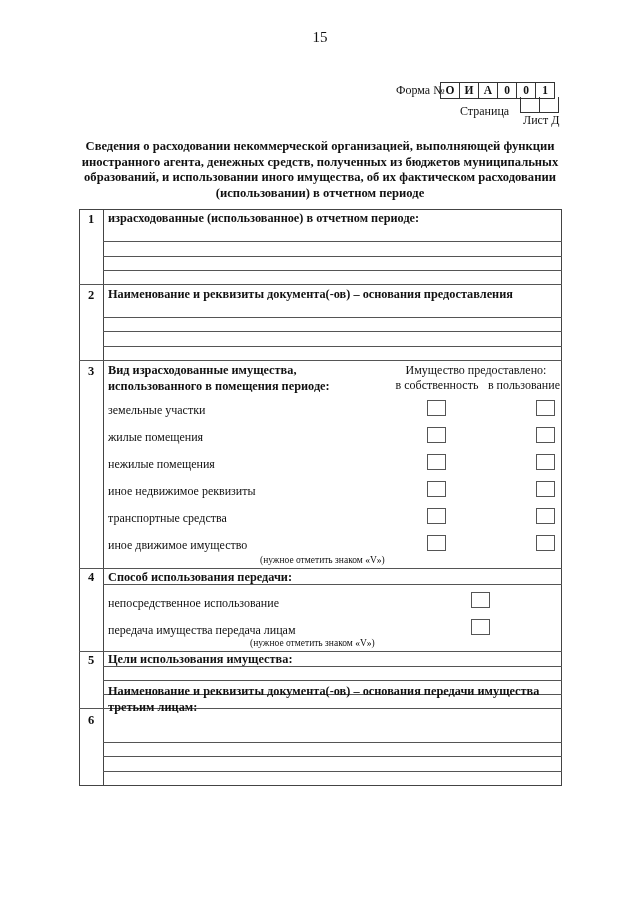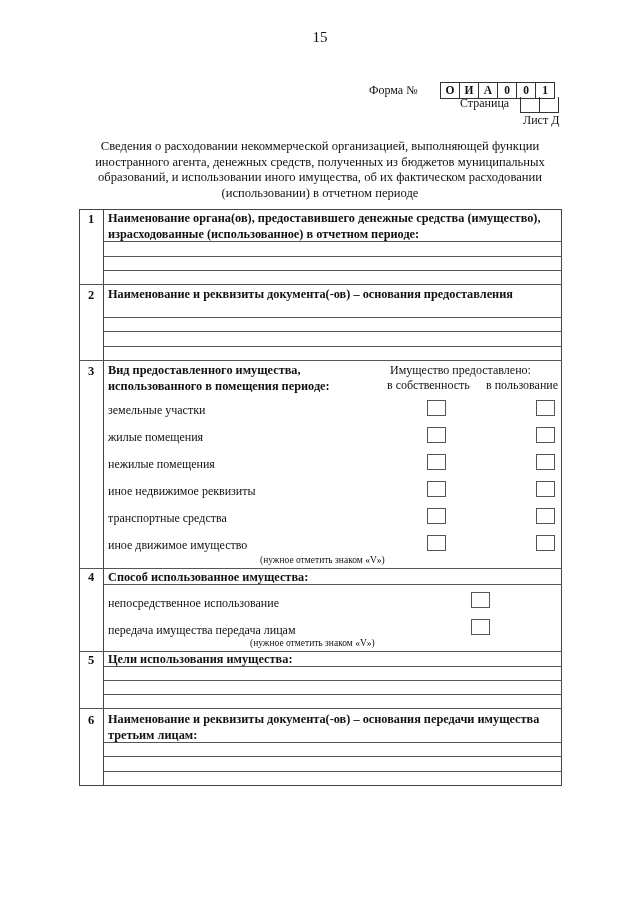--- a/index.html
+++ b/index.html
@@ -4,44 +4,44 @@
 <style>
   html, body { margin: 0; padding: 0; }
   body {
     width: 640px; height: 905px; background: #ffffff; position: relative; overflow: hidden;
     font-family: "Liberation Serif", "DejaVu Serif", serif; color: #111;
   }
   .abs { position: absolute; }
   .page-number { left: 0; width: 640px; top: 29px; text-align: center; font-size: 15px; }
 
   
-  .form-label { left: 369px; top: 83px; font-size: 12px; }
+  .form-label { left: 396px; top: 83px; font-size: 12px; }
   .code-row { left: 440px; top: 82px; display: flex; border: 1px solid #333; height: 15px; }
   .code-cell { width: 18px; height: 15px; border-right: 1px solid #333; font-size: 11.5px; font-weight: bold; text-align: center; line-height: 15px; }
   .code-cell:last-child { border-right: none; }
-  .page-label { left: 460px; top: 96px; font-size: 12px; }
+  .page-label { left: 460px; top: 104px; font-size: 12px; }
   .page-cells { left: 520px; top: 97px; display: flex; border: 1px solid #333; border-top: none; height: 15px; }
   .page-cell { width: 18px; height: 15px; border-right: 1px solid #333; }
   .page-cell:last-child { border-right: none; }
   .sheet-label { left: 523px; top: 113px; font-size: 12px; }
 
-  .doc-title { left: 72px; width: 496px; top: 139px; text-align: center; font-size: 12.6px; font-weight: normal; line-height: 15.5px; }
+  .doc-title { left: 72px; width: 496px; top: 139px; text-align: center; font-size: 12.6px; font-weight: bold; line-height: 15.5px; }
 
   
   .table { left: 79px; top: 209px; width: 483px; height: 577px; border: 1px solid #444; box-sizing: border-box; }
   .num-divider { left: 103px; top: 209px; width: 1px; height: 577px; background: #444; }
   .hline { height: 1px; background: #555; }
   .hline.full { left: 79px; width: 483px; }
   .hline.inner { left: 103px; width: 459px; }
 
   .sec-num { width: 24px; left: 79px; text-align: center; font-size: 12.5px; font-weight: bold; }
   .sec-head { left: 108px; font-size: 12.3px; font-weight: bold; line-height: 15.5px; }
   .item { left: 108px; font-size: 12px; }
   .note { font-size: 9.5px; }
-  .col-head { font-size: 12px; }
+  .col-head { font-size: 12px; text-align: center; }
   .checkbox { width: 19px; height: 16px; border: 1px solid #555; box-sizing: border-box; background: #fff; }
 </style>
 </head>
 <body>
 
 <div class="abs page-number">15</div>
 
 <div class="abs form-label">Форма №</div>
 <div class="abs code-row">
   <div class="code-cell">О</div>
@@ -58,40 +58,39 @@
 </div>
 <div class="abs sheet-label">Лист Д</div>
 
 <div class="abs doc-title">Сведения о расходовании некоммерческой организацией, выполняющей функции иностранного агента, денежных средств, полученных из бюджетов муниципальных образований, и использовании иного имущества, об их фактическом расходовании (использовании) в отчетном периоде</div>
 
 <div class="abs table"></div>
 <div class="abs num-divider"></div>
 
 <div class="abs sec-num" style="top:212px">1</div>
 <div class="abs sec-head" style="top:211px">
-  <div>Наименование органа(ов), предоставившего денежные средства (имущество),</div>
   <div>израсходованные (использованное) в отчетном периоде:</div>
 </div>
 <div class="abs hline inner" style="top:241px"></div>
 <div class="abs hline inner" style="top:256px"></div>
 <div class="abs hline inner" style="top:270px"></div>
 <div class="abs hline full" style="top:284px"></div>
 
 <div class="abs sec-num" style="top:288px">2</div>
 <div class="abs sec-head" style="top:287px">
   <div>Наименование и реквизиты документа(-ов) – основания предоставления</div>
 </div>
 <div class="abs hline inner" style="top:317px"></div>
 <div class="abs hline inner" style="top:331px"></div>
 <div class="abs hline inner" style="top:346px"></div>
 <div class="abs hline full" style="top:360px"></div>
 
 <div class="abs sec-num" style="top:364px">3</div>
 <div class="abs sec-head" style="top:363px">
-  <div>Вид предоставленного имущества,</div>
+  <div>Вид израсходованные имущества,</div>
   <div>использованного в помещения периоде:</div>
 </div>
 <div class="abs col-head" style="left:390px; width:172px; top:363px">Имущество предоставлено:</div>
 <div class="abs col-head" style="left:387px; width:100px; top:378px">в собственность</div>
 <div class="abs col-head" style="left:486px; width:76px; top:378px">в пользование</div>
 
 <div class="abs item" style="top:403px">земельные участки</div>
 <div class="abs checkbox" style="left:427px; top:400px"></div>
 <div class="abs checkbox" style="left:536px; top:400px"></div>
 
@@ -112,39 +111,39 @@
 <div class="abs checkbox" style="left:536px; top:508px"></div>
 
 <div class="abs item" style="top:538px">иное движимое имущество</div>
 <div class="abs checkbox" style="left:427px; top:535px"></div>
 <div class="abs checkbox" style="left:536px; top:535px"></div>
 
 <div class="abs note" style="left:260px; top:555px">(нужное отметить знаком «V»)</div>
 <div class="abs hline full" style="top:568px"></div>
 
 <div class="abs sec-num" style="top:570px">4</div>
-<div class="abs sec-head" style="top:570px">Способ использованное имущества:</div>
+<div class="abs sec-head" style="top:570px">Способ использования передачи:</div>
 <div class="abs hline inner" style="top:584px"></div>
 
 <div class="abs item" style="top:596px">непосредственное использование</div>
 <div class="abs checkbox" style="left:471px; top:592px"></div>
 
 <div class="abs item" style="top:623px">передача имущества передача лицам</div>
 <div class="abs checkbox" style="left:471px; top:619px"></div>
 
 <div class="abs note" style="left:250px; top:638px">(нужное отметить знаком «V»)</div>
 <div class="abs hline full" style="top:651px"></div>
 
 <div class="abs sec-num" style="top:653px">5</div>
 <div class="abs sec-head" style="top:652px">Цели использования имущества:</div>
 <div class="abs hline inner" style="top:666px"></div>
 <div class="abs hline inner" style="top:680px"></div>
 <div class="abs hline inner" style="top:694px"></div>
 <div class="abs hline full" style="top:708px"></div>
 
 <div class="abs sec-num" style="top:713px">6</div>
-<div class="abs sec-head" style="top:712px">
+<div class="abs sec-head" style="top:684px">
   <div>Наименование и реквизиты документа(-ов) – основания передачи имущества</div>
   <div>третьим лицам:</div>
 </div>
 <div class="abs hline inner" style="top:742px"></div>
 <div class="abs hline inner" style="top:756px"></div>
 <div class="abs hline inner" style="top:771px"></div>
 
 </body></html>

